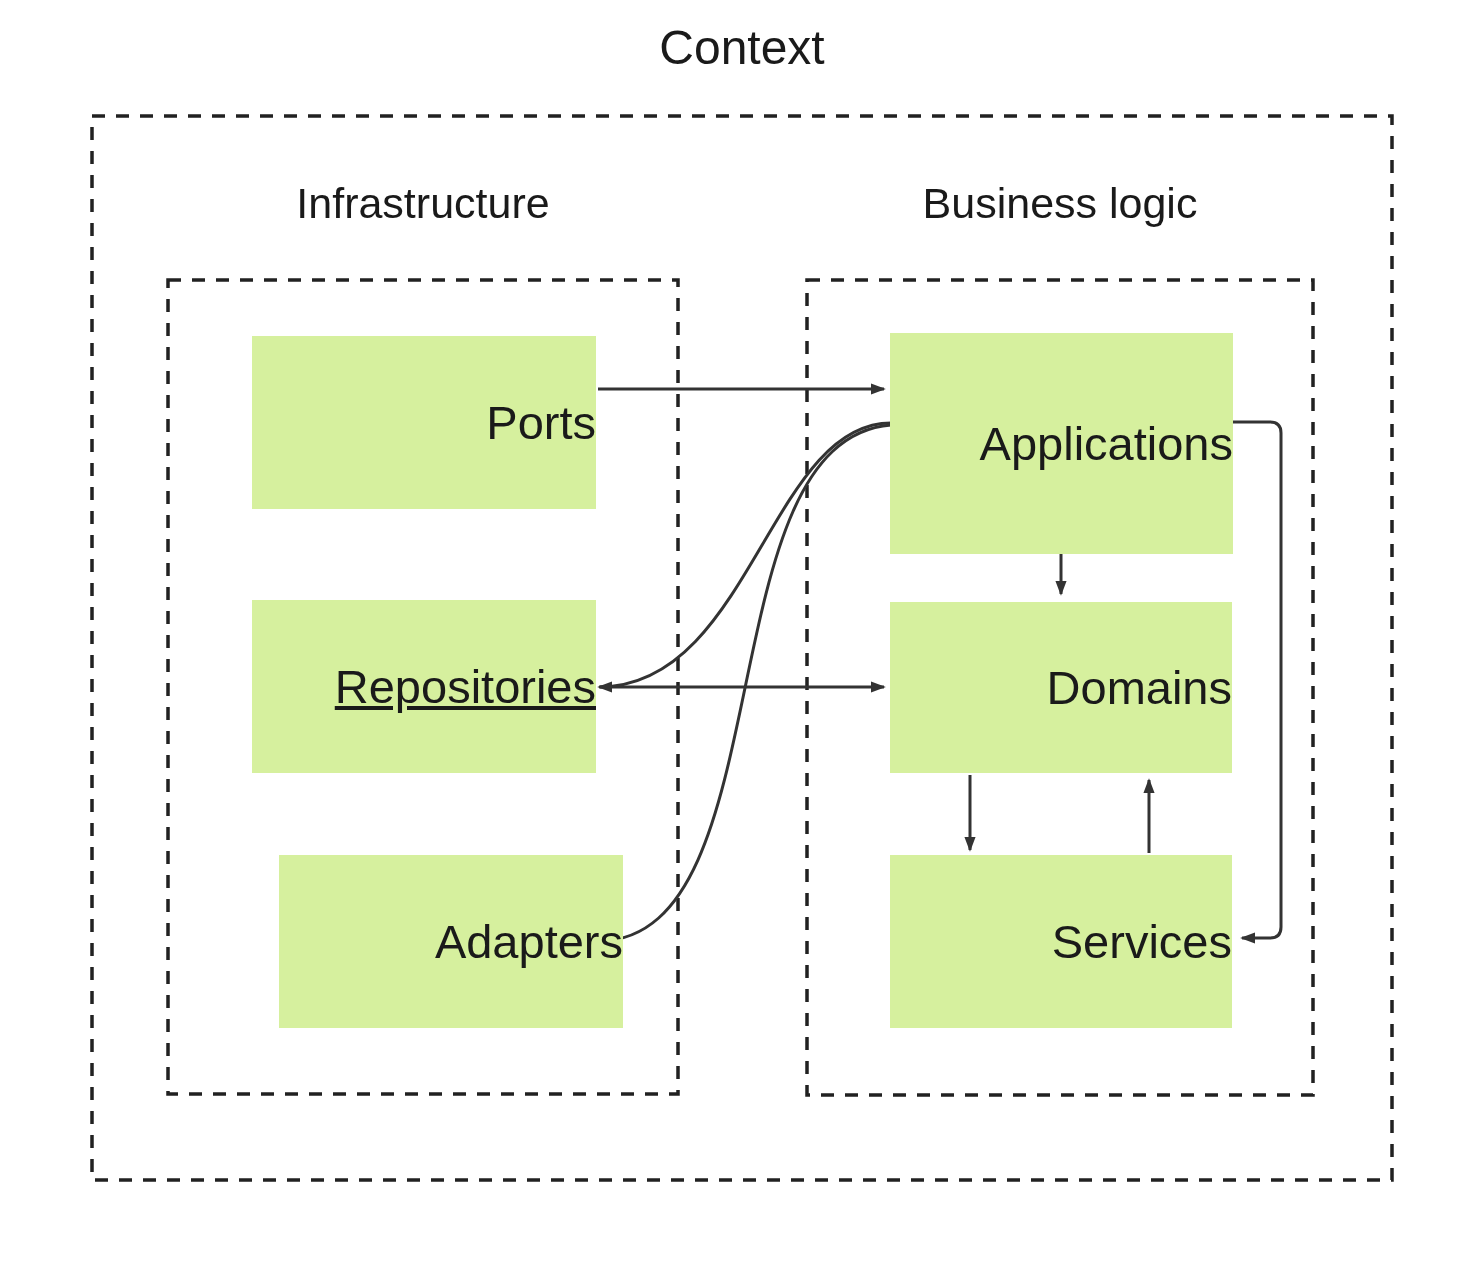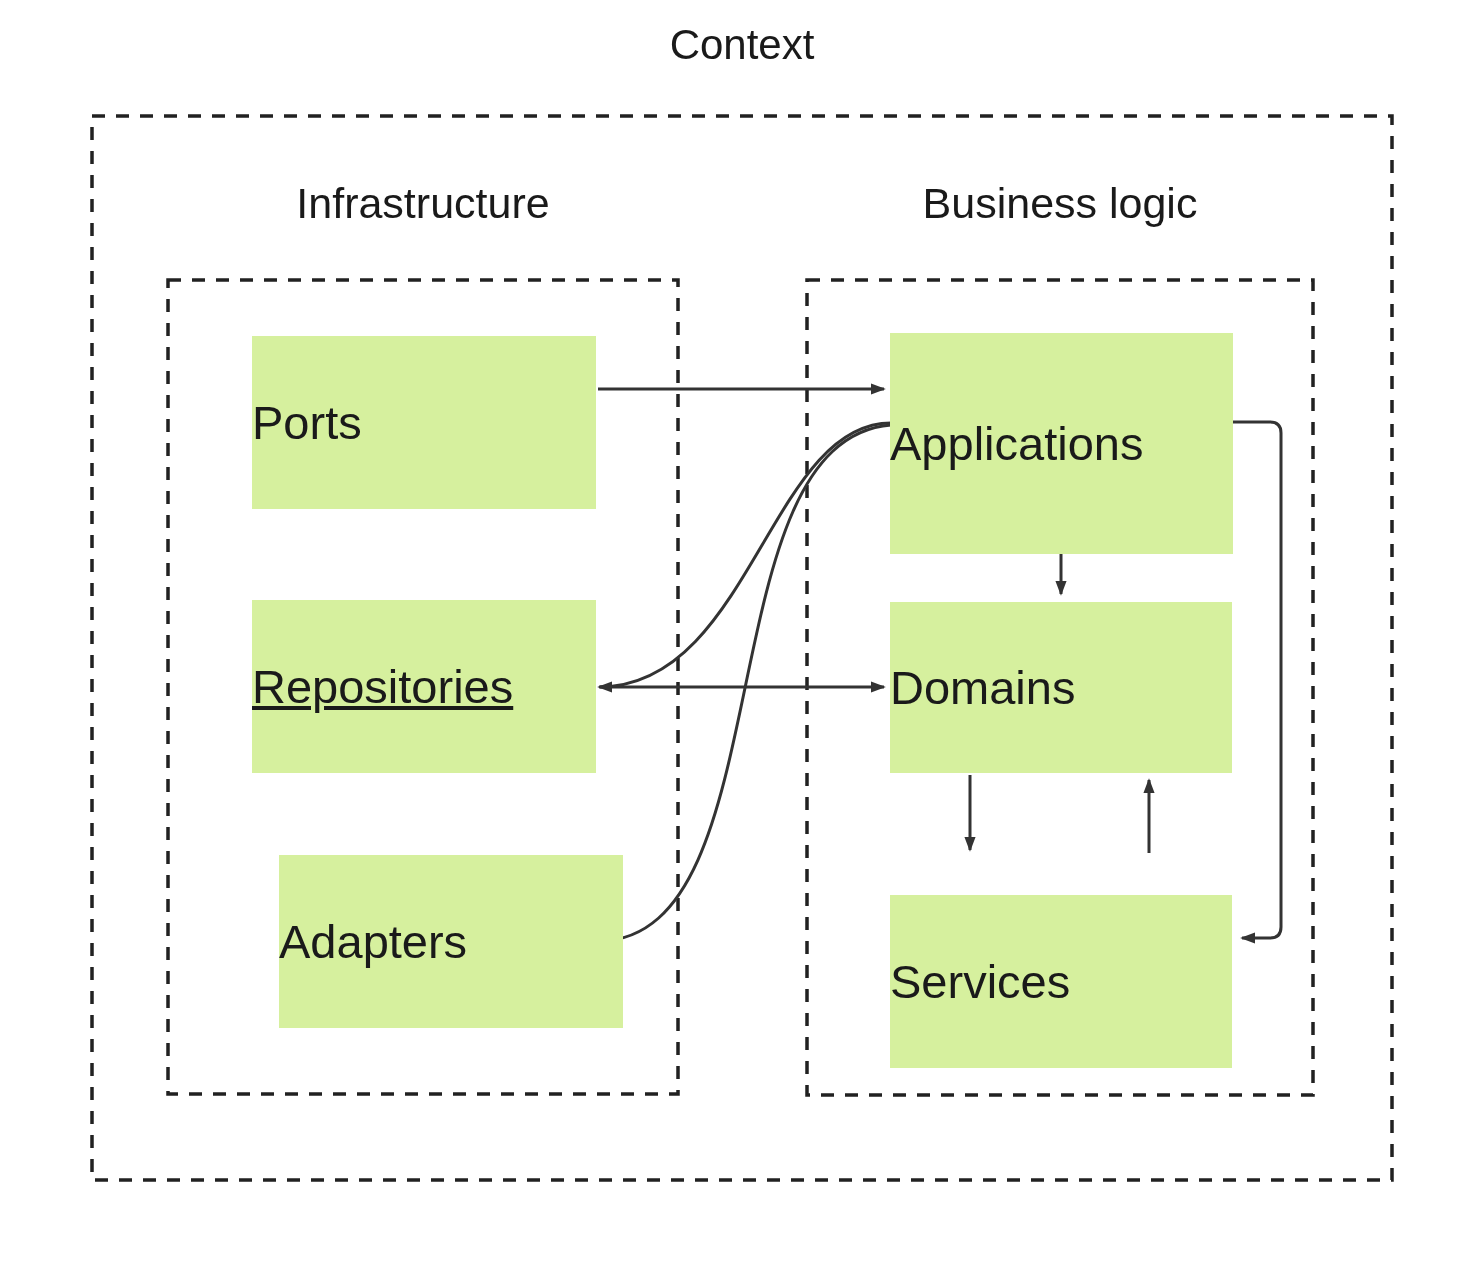--- a/index.html
+++ b/index.html
@@ -22,21 +22,21 @@
     width: 1483px;
     height: 1266px;
     display: block;
   }
   .diagram-title {
     position: absolute;
     left: 442px;
     top: 22px;
     width: 600px;
     text-align: center;
-    font-size: 42px;
+    font-size: 48px;
     color: #1a1a1a;
     line-height: 1.1;
     white-space: nowrap;
   }
   .group-label {
     position: absolute;
     width: 600px;
     text-align: center;
     font-size: 43px;
     color: #1a1a1a;
@@ -45,31 +45,31 @@
   }
   .group-label.infrastructure { left: 123px; top: 180px; }
   .group-label.business       { left: 760px; top: 180px; }
   .node {
     position: absolute;
     width: 344px;
     height: 173px;
     background: #d6f09e;
     display: flex;
     align-items: center;
-    justify-content: flex-start;
+    justify-content: flex-end;
     font-size: 47px;
     color: #1a1a1a;
     white-space: nowrap;
   }
   .node.ports        { left: 252px; top: 336px; }
   .node.repositories { left: 252px; top: 600px; text-decoration: underline; }
   .node.adapters     { left: 252px; top: 855px; margin-left: 27px; }
   .node.applications { left: 890px; top: 333px; width: 343px; height: 221px; }
   .node.domains      { left: 890px; top: 602px; width: 342px; height: 171px; }
-  .node.services     { left: 890px; top: 895px; width: 342px; height: 173px; }
+  .node.services     { left: 890px; top: 855px; width: 342px; height: 173px; }
 </style>
 </head>
 <body>
 
 <div class="stage">
 
   <svg class="edges-layer" viewBox="0 0 1483 1266" xmlns="http://www.w3.org/2000/svg">
     <defs>
       <marker id="arrow" viewBox="0 0 18 14" refX="15" refY="7" markerWidth="17" markerHeight="13" markerUnits="userSpaceOnUse" orient="auto-start-reverse">
         <path d="M1,1 L17,7 L1,13 Z" fill="#333333"></path>

